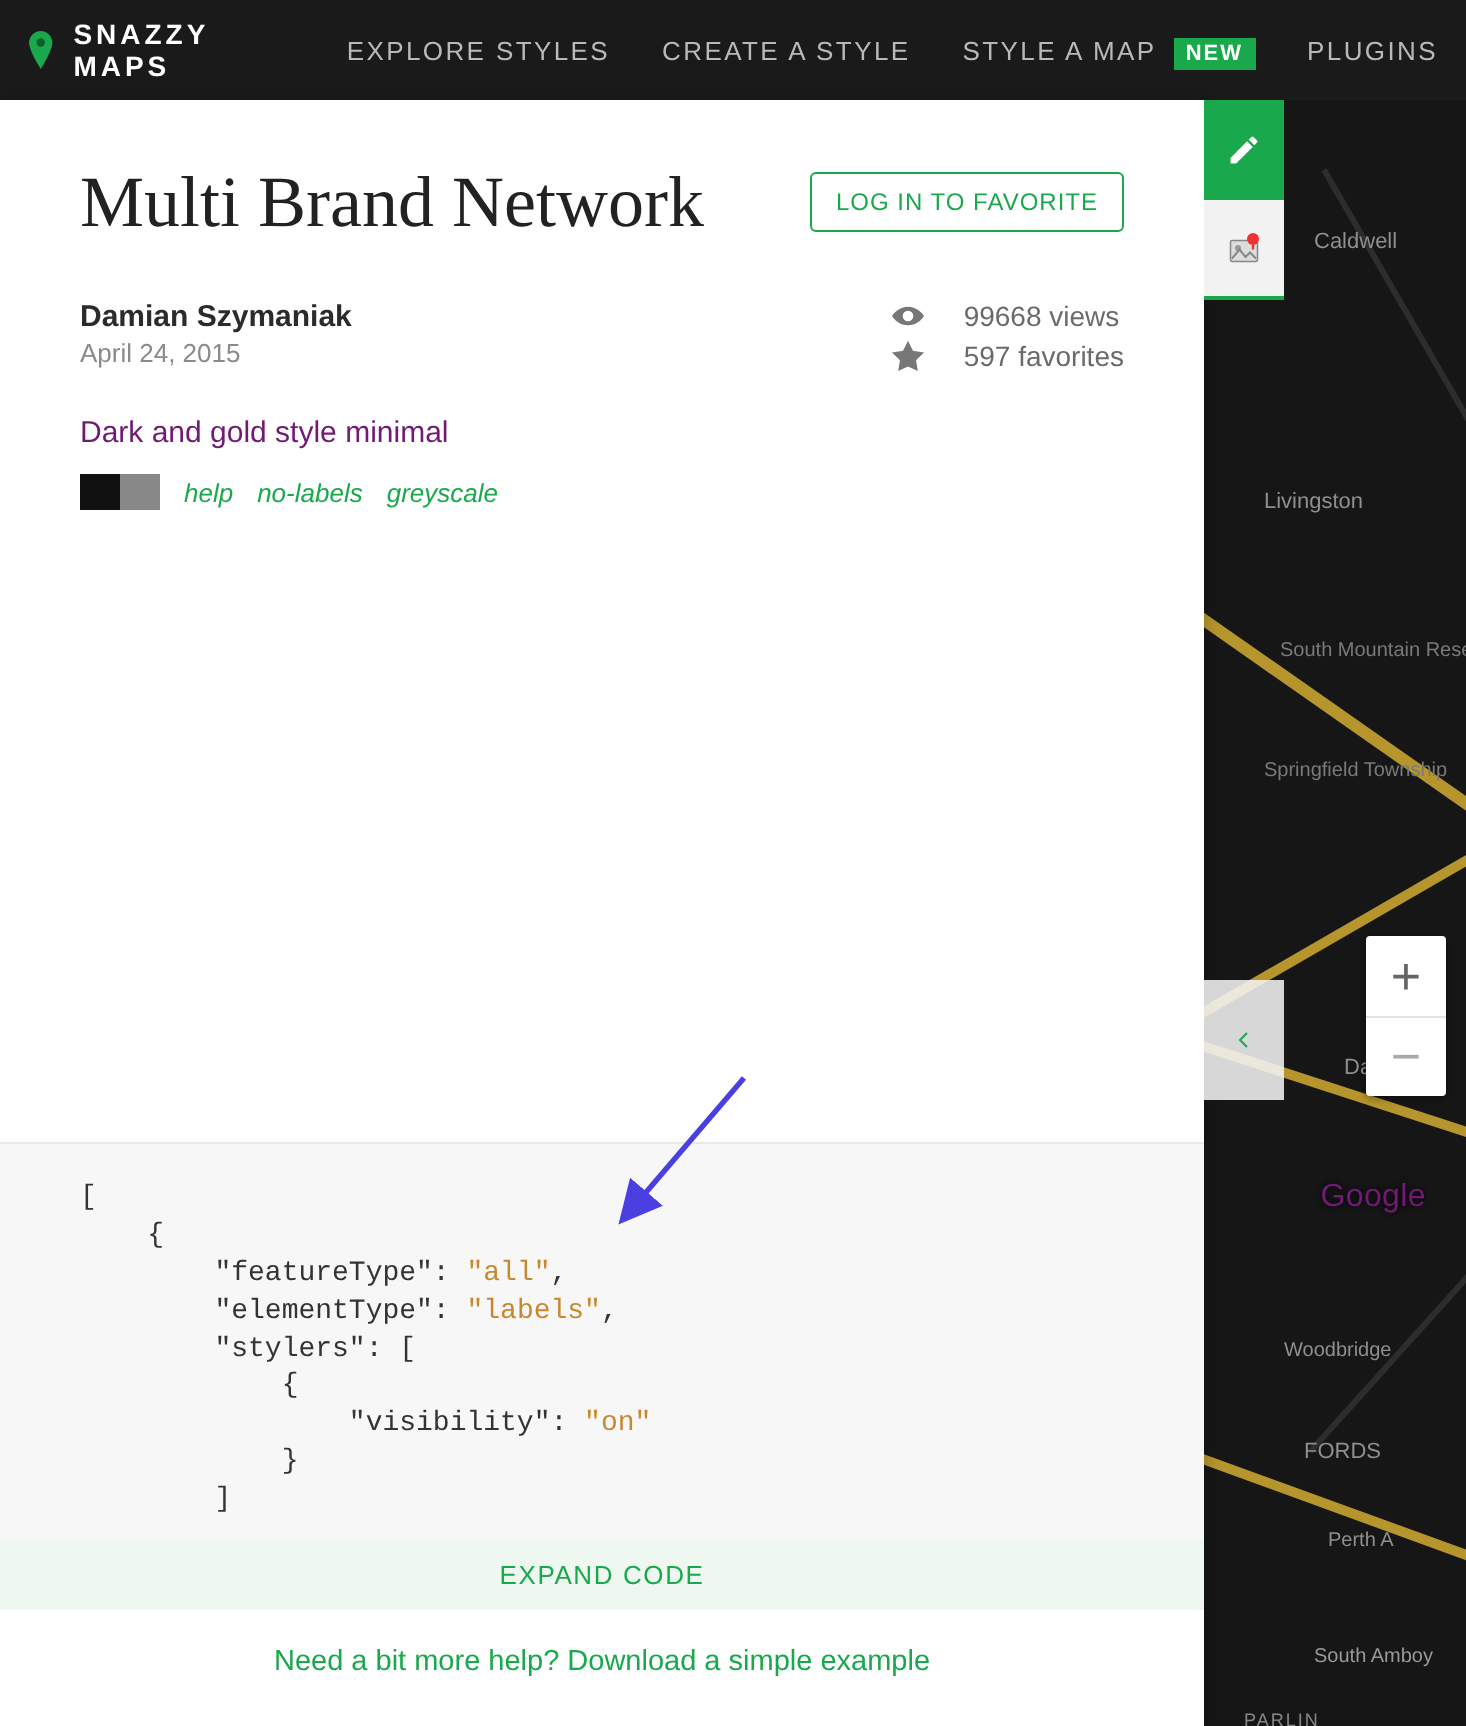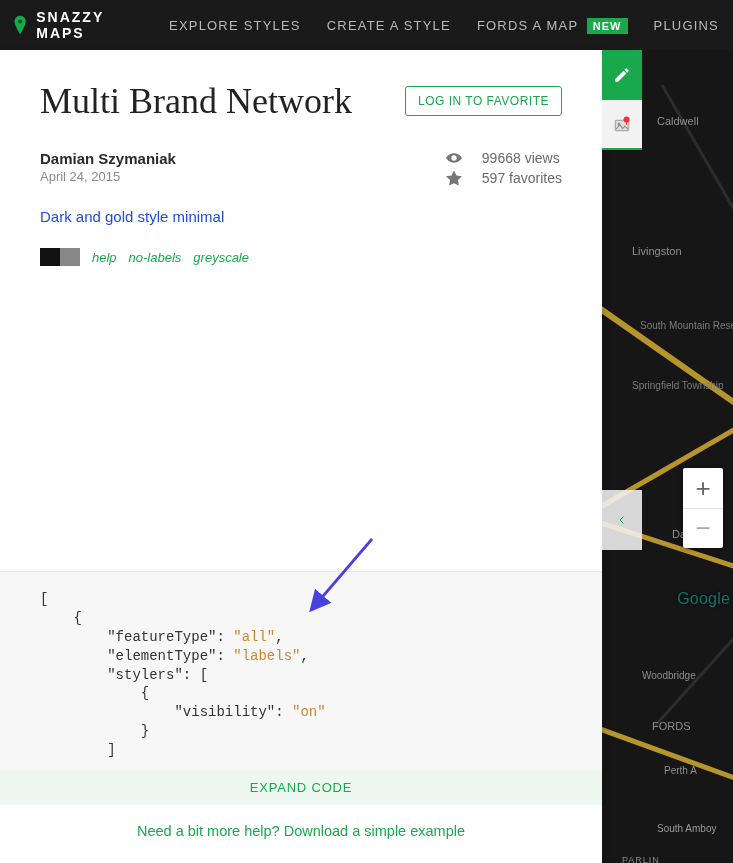--- a/index.html
+++ b/index.html
@@ -43,21 +43,21 @@
     font-size: 12px; letter-spacing: .5px; padding: 7px 12px; border-radius: 3px; cursor: pointer;
   }
 
   .meta-row { display: flex; justify-content: space-between; margin-bottom: 18px; }
   .author-block .author { font-weight: 700; color: #2b2b2b; font-size: 15px; }
   .author-block .date { color: #8a8a8a; font-size: 13px; margin-top: 2px; }
   .stats { color: #6a6a6a; font-size: 14px; }
   .stats .stat { display: flex; align-items: center; gap: 20px; margin-bottom: 4px; }
   .stat svg { width: 16px; height: 16px; fill: #777; }
 
-  .desc { color: #1d4ed8; font-size: 15px; margin-bottom: 23px; }
+  .desc { color: #701a75; font-size: 15px; margin-bottom: 12px; }
 
   .tags-row { display: flex; align-items: center; gap: 12px; font-size: 13px; }
   .swatch-pair { display: flex; }
   .swatch { width: 20px; height: 18px; }
   .sw-a { background: #111; }
   .sw-b { background: #888; }
   .tag { color: #19a94c; font-style: italic; cursor: pointer; }
 
   
   .code-area { margin-top: auto; border-top: 1px solid #e9e9e9; background: #f7f7f7; padding: 18px 40px 0 40px; position: relative; }
@@ -125,21 +125,21 @@
     background: #fff; border-radius: 2px; box-shadow: 0 1px 4px rgba(0,0,0,.4);
     z-index: 10; overflow: hidden;
   }
   .zoom-ctrl .zbtn {
     height: 40px; display: flex; align-items: center; justify-content: center;
     font-size: 26px; color: #666; cursor: pointer; user-select: none;
   }
   .zoom-ctrl .zbtn + .zbtn { border-top: 1px solid #e3e3e3; color: #aaa; }
 
   .google-logo {
-    position: absolute; right: 3px; bottom: 12px; color: #0f766e;
+    position: absolute; right: 20px; bottom: 12px; color: #701a75;
     font-family: Arial, sans-serif; font-size: 16px; font-weight: 500;
     letter-spacing: .2px; z-index: 10; text-shadow: 0 0 3px #000; margin-top: 44px;
   }
 
   
   .arrow-overlay { position: absolute; left: 300px; top: 480px; z-index: 20; pointer-events: none; }
   .arrow-overlay svg { width: 90px; height: 90px; }
 </style>
 </head>
 <body>
@@ -148,21 +148,21 @@
   <div class="logo">
     <svg class="logo-pin" viewBox="0 0 24 36">
       <path fill="#19a94c" d="M12 0C6 0 1 5 1 11c0 8 11 25 11 25s11-17 11-25C23 5 18 0 12 0z"></path>
       <circle cx="12" cy="11" r="4" fill="#0d5e2a"></circle>
     </svg>
     <span class="logo-text">SNAZZY MAPS</span>
   </div>
   <span class="nav-link">EXPLORE STYLES</span>
   <span class="nav-link">CREATE A STYLE</span>
   <span class="nav-link">
-    <span>FORDS A MAP</span>
+    <span>STYLE A MAP</span>
     <span class="new-badge">NEW</span>
   </span>
   <span class="nav-link">PLUGINS</span>
 </div>
 
 <div class="content">
 
   <div class="left-pane">
     <div class="left-inner">
 

